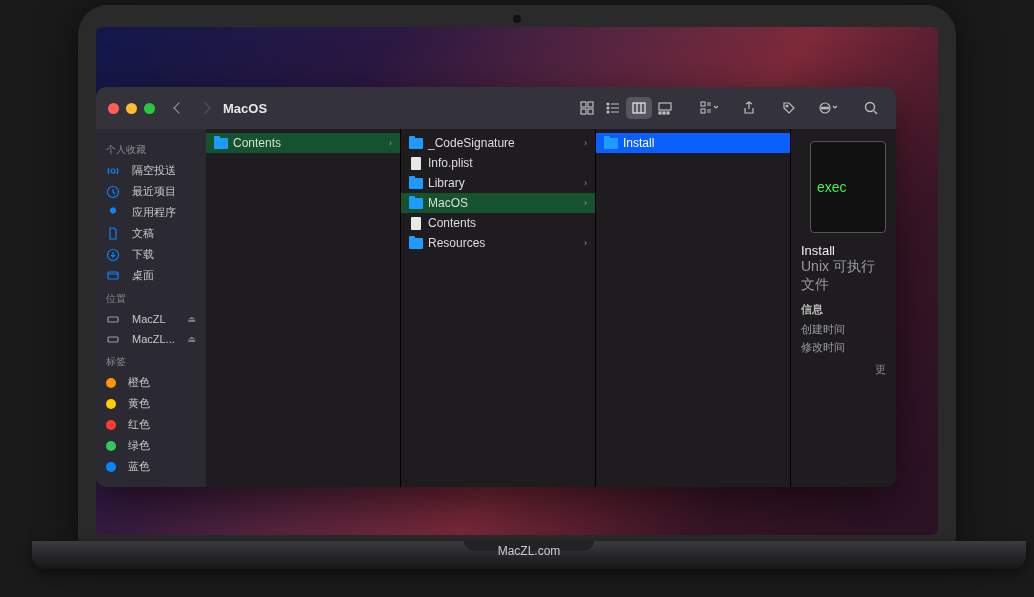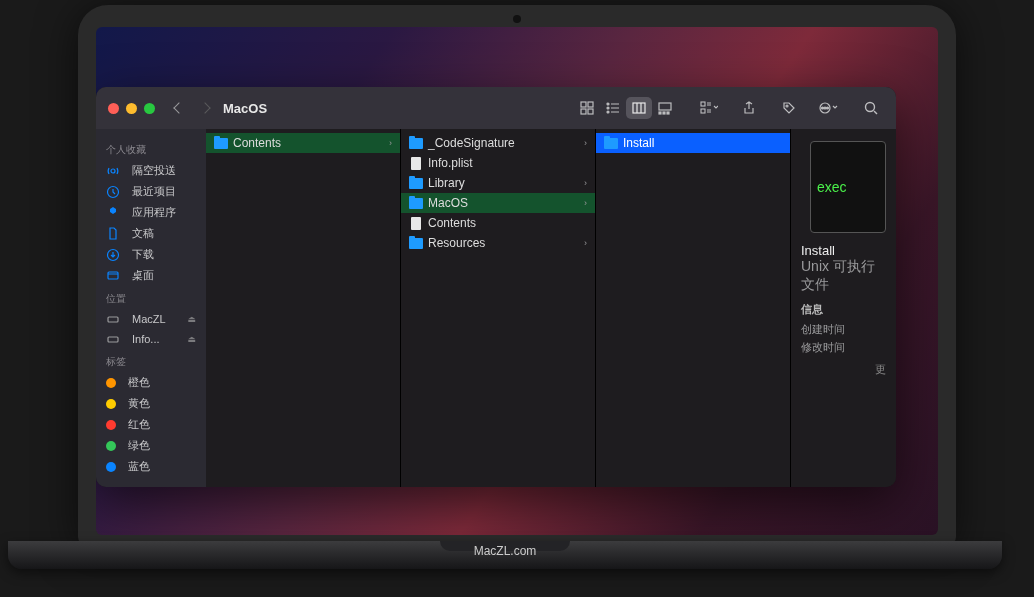--- a/index.html
+++ b/index.html
@@ -38,21 +38,21 @@
     left: 18px;
     right: 18px;
     bottom: 10px;
     border-radius: 6px;
     overflow: hidden;
     background: linear-gradient(125deg, #12184a 0%, #2a1842 25%, #5a2640 45%, #7e2a3a 60%, #3a1628 80%, #2a1225 100%);
   }
   .base {
     position: absolute;
     top: 541px;
-    left: 8px;
+    left: 32px;
     width: 994px;
     height: 28px;
     background: linear-gradient(180deg,#3c3c3e 0%, #2c2c2e 40%, #161618 100%);
     border-radius: 0 0 14px 14px;
     box-shadow: 0 4px 12px rgba(0,0,0,0.5);
   }
   .base-label {
     position:absolute;
     top:3px; left:50%; transform:translateX(-50%);
     color:#ccc;
@@ -349,21 +349,21 @@
               </span>
             <span>MacZL</span>
             <span class="sb-eject">⏏</span>
           </div>
           <div class="sb-item">
             <span class="sb-icon">
                 <svg width="14" height="14" viewBox="0 0 14 14" fill="none" stroke="#9a9a9c" stroke-width="1.2">
                   <rect x="2" y="5" width="10" height="5" rx="1"></rect>
                 </svg>
               </span>
-            <span>Info...</span>
+            <span>MacZL...</span>
             <span class="sb-eject">⏏</span>
           </div>
 
           <div class="sb-heading">标签</div>
           <div class="sb-item">
               <span class="tag-dot" style="background:#ff9500"></span>
               <span>橙色</span>
             </div>
           <div class="sb-item">
               <span class="tag-dot" style="background:#ffcc00"></span>

